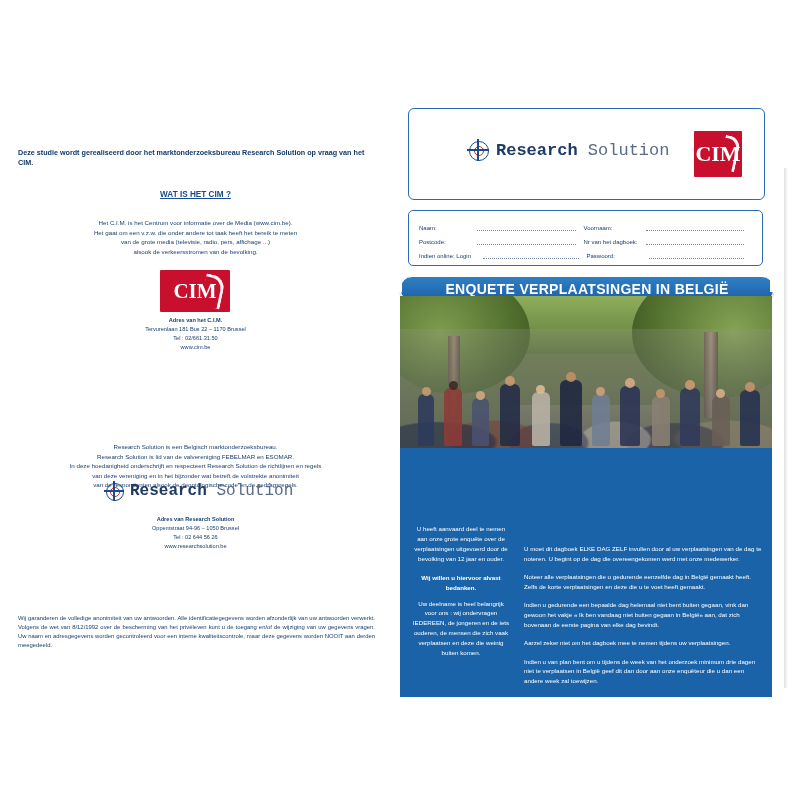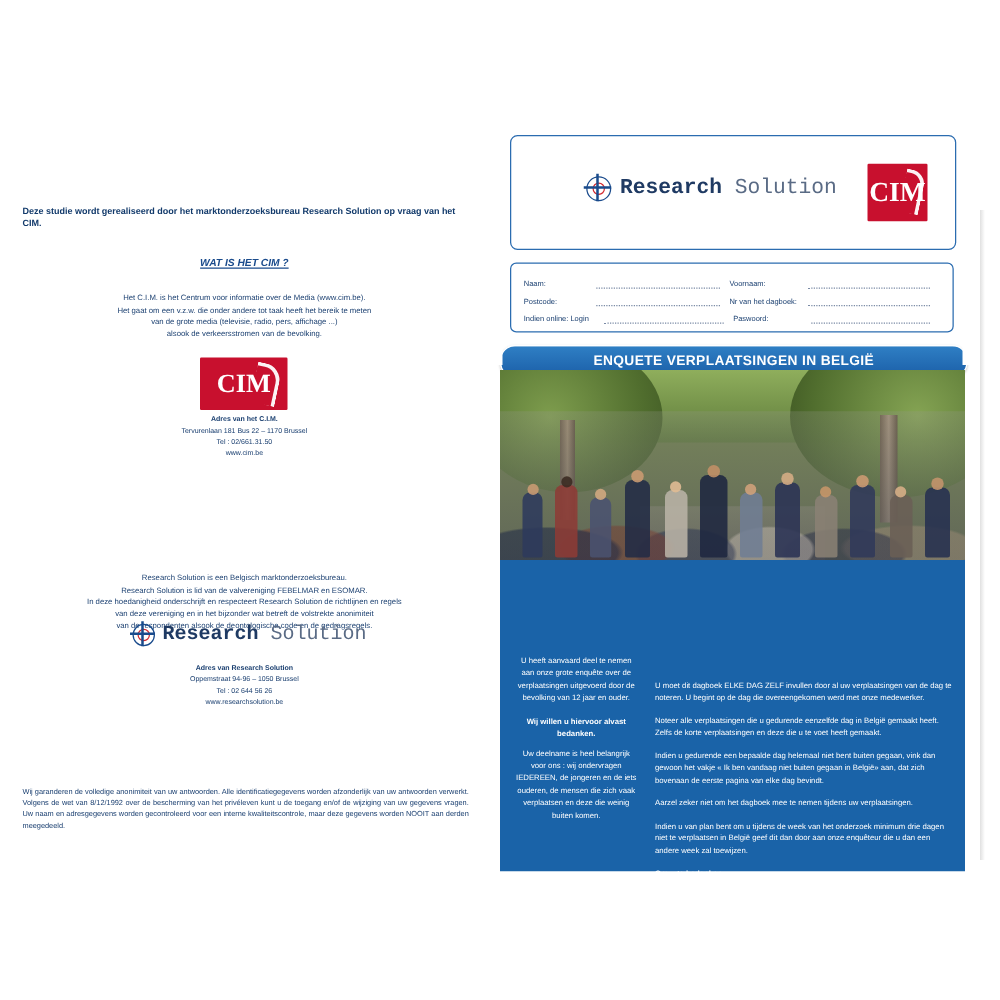--- a/index.html
+++ b/index.html
@@ -15,21 +15,20 @@
     overflow: hidden;
   }
 
   
   #left-page {
     position: absolute;
     left: 0;
     top: 0;
     width: 388px;
     height: 620px;
-    margin-top: 16px;
   }
 
   .left-intro {
     position: absolute;
     left: 18px;
     top: 148px;
     width: 355px;
     font-size: 7.2px;
     font-weight: bold;
     color: #123a6b;
@@ -38,21 +37,20 @@
 
   .sec-title {
     position: absolute;
     width: 355px;
     left: 18px;
     text-align: center;
     font-size: 8.2px;
     font-weight: bold;
     color: #1a4b8c;
     text-decoration: underline;
-    font-style: italic;
   }
   #title-cim { top: 190px; }
   #title-rs { top: 405px; }
 
   .body-block {
     position: absolute;
     left: 18px;
     width: 355px;
     text-align: center;
     font-size: 6.2px;
@@ -279,21 +277,21 @@
   #banner {
     position: absolute;
     left: 12px;
     top: 168px;
     width: 372px;
     height: 24px;
     background: linear-gradient(#2f7fc4, #1b5fa8);
     border-radius: 12px;
     border: 1px solid #ffffff;
     color: #ffffff;
-    font-size: 11px;
+    font-size: 14px;
     font-weight: bold;
     display: flex;
     align-items: center;
     justify-content: center;
     letter-spacing: .3px;
     box-shadow: 0 1px 2px rgba(0,0,0,.25);
   }
 
   
   #photo {

